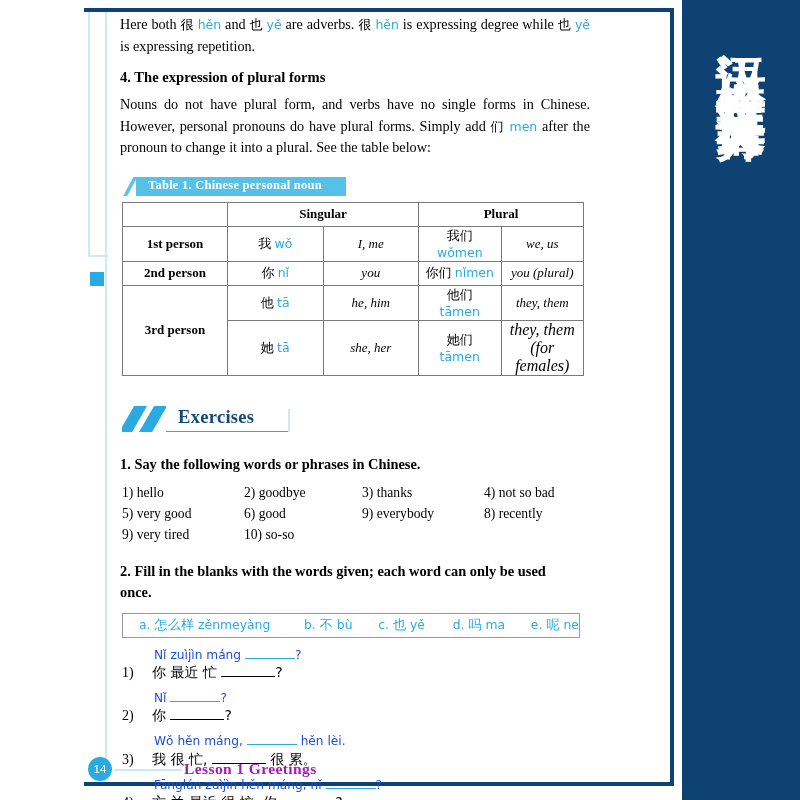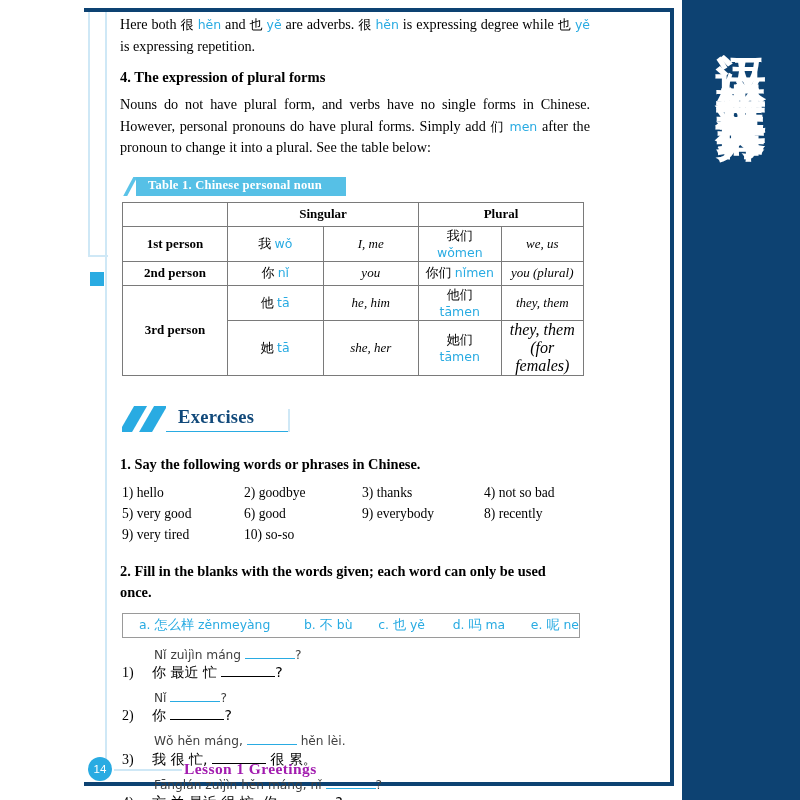--- a/index.html
+++ b/index.html
@@ -246,21 +246,21 @@
   .word-bank .wb-item .hz { font-size: 13.2px; }
   .wb-sp-1 { width: 34px; }
   .wb-sp-2 { width: 26px; }
   .wb-sp-3 { width: 28px; }
   .wb-sp-4 { width: 26px; }
 
   
   .fill-list { margin: 10px 0 0 2px; }
   .fill-item { margin-bottom: 9px; position: relative; }
   .fill-item .pinyin-line {
-    color: #404040;
+    color: #1d4ed8;
     font-family: "DejaVu Sans", sans-serif;
     font-size: 12.2px;
     margin-left: 32px;
     white-space: nowrap;
     line-height: 1.25;
   }
   .fill-item .hanzi-line {
     font-family: "DejaVu Sans", sans-serif;
     font-size: 14px;
     line-height: 1.3;

